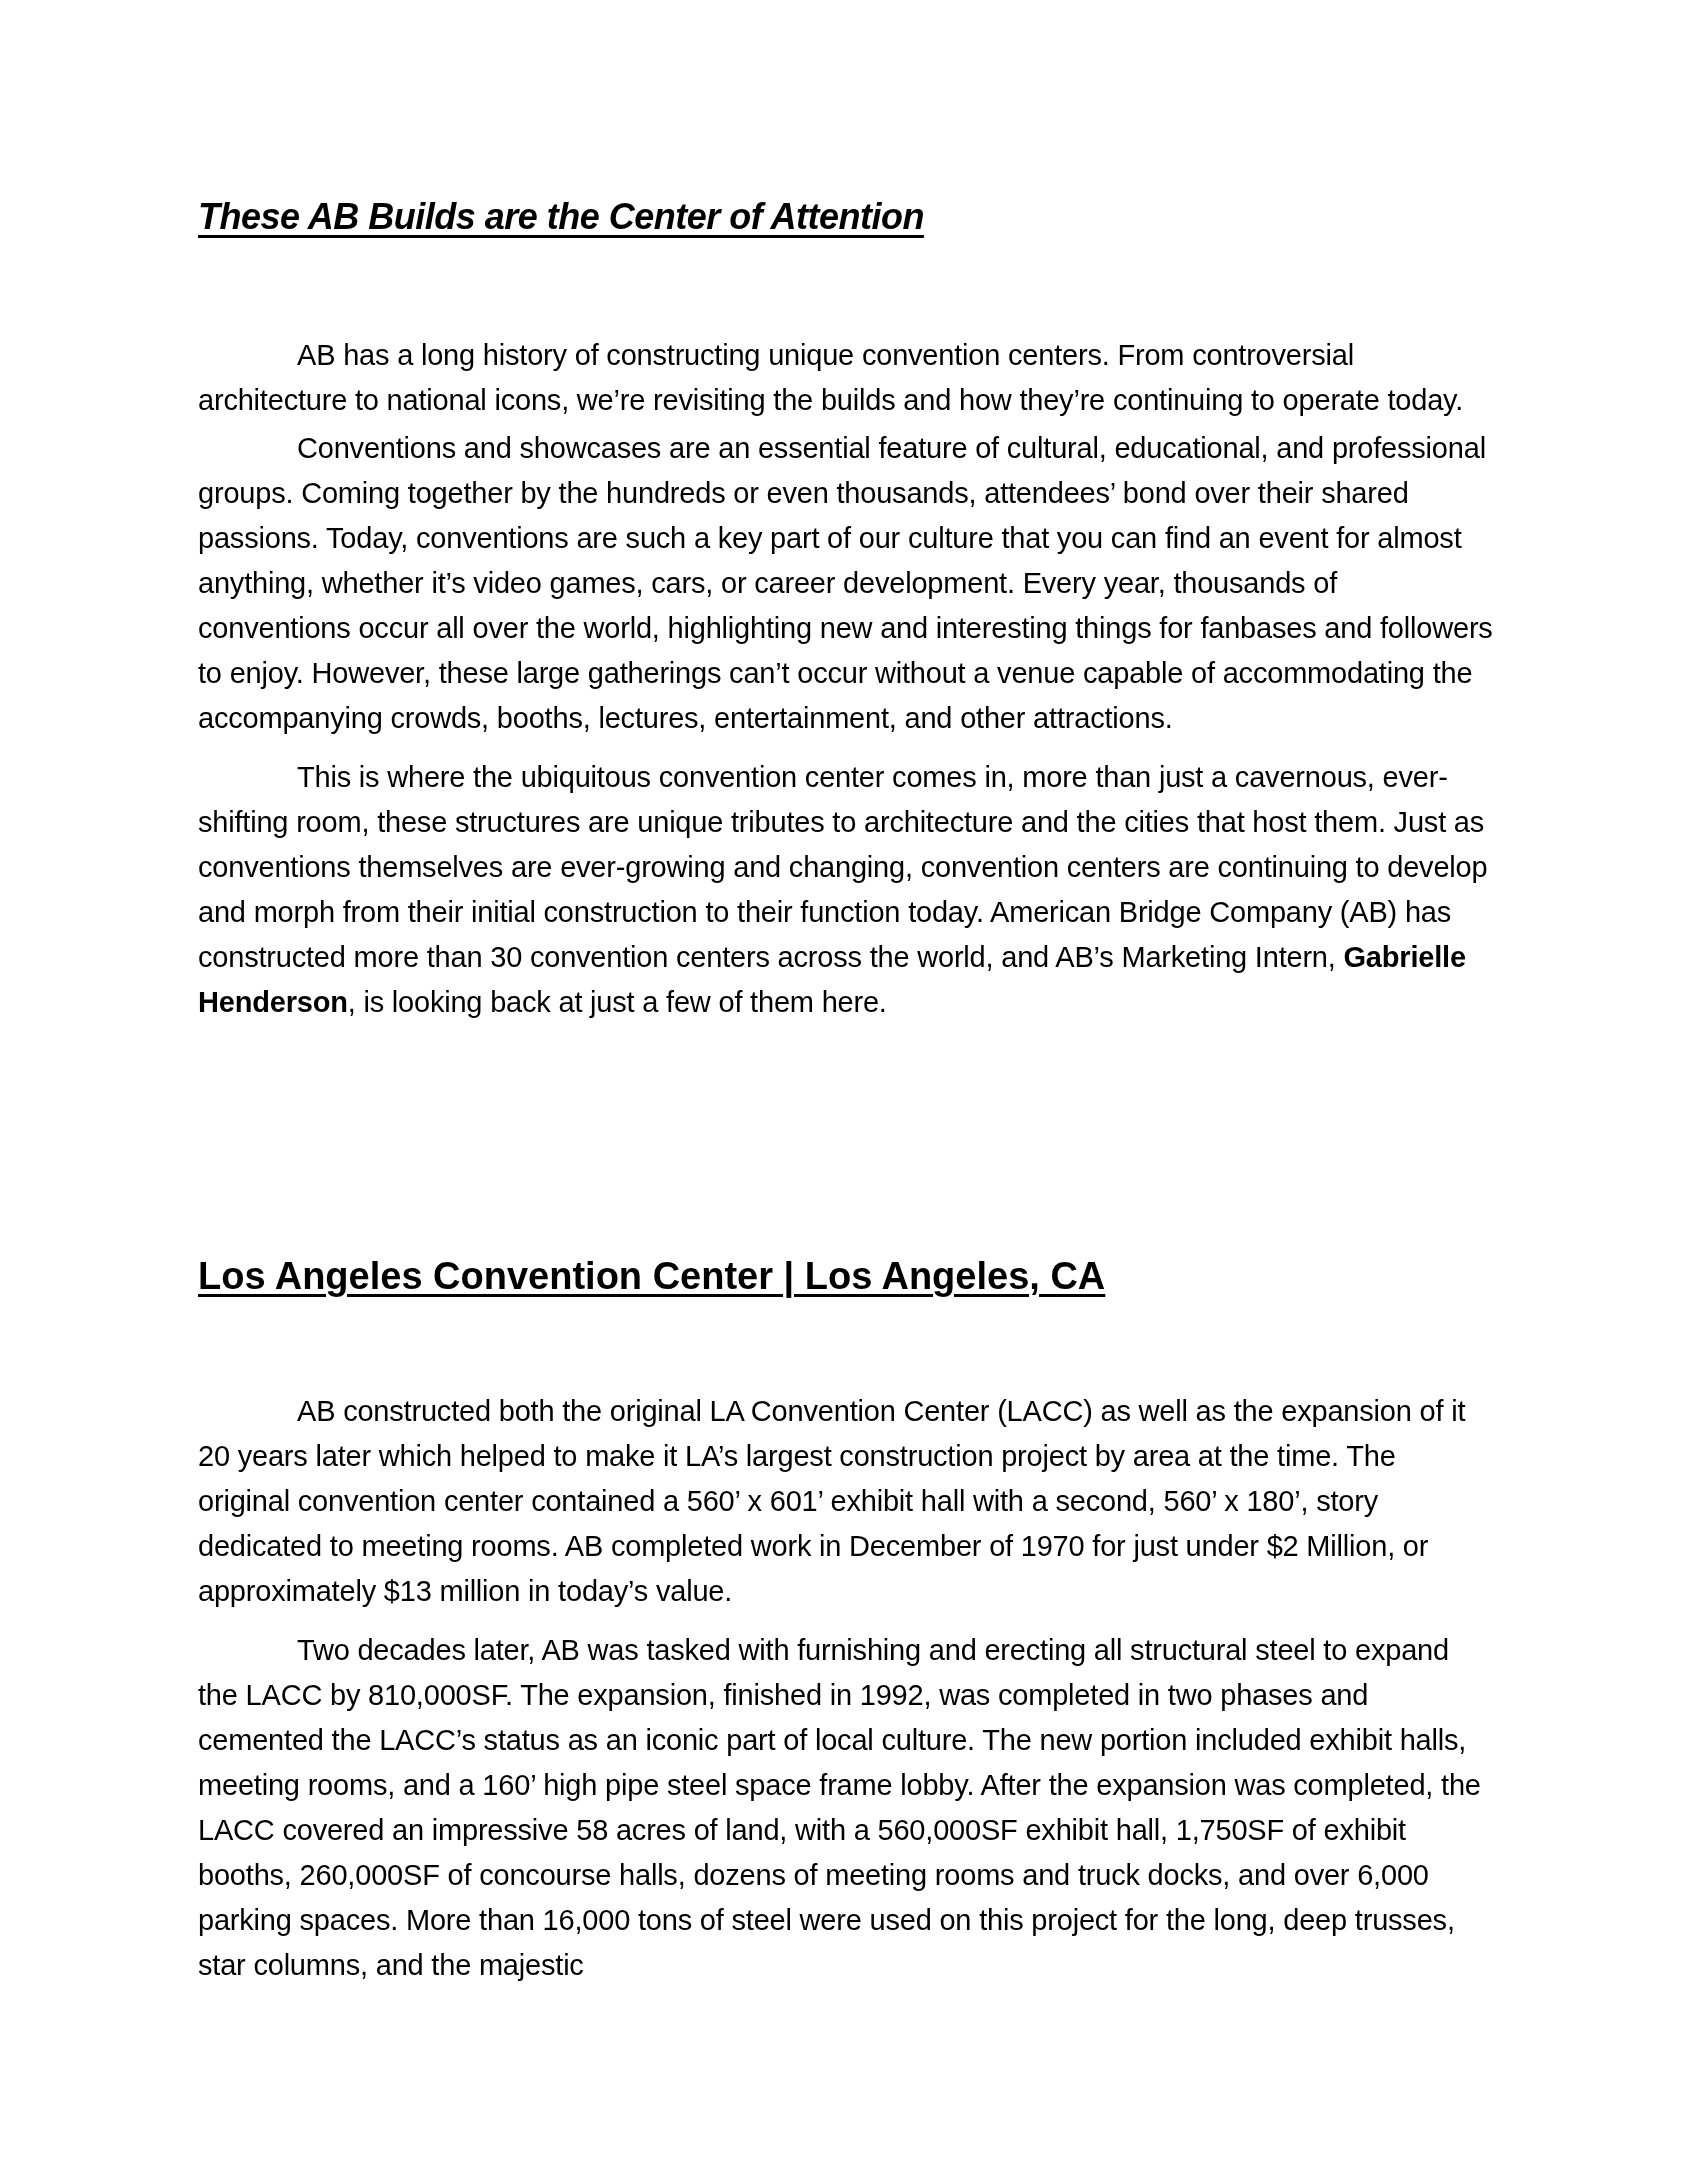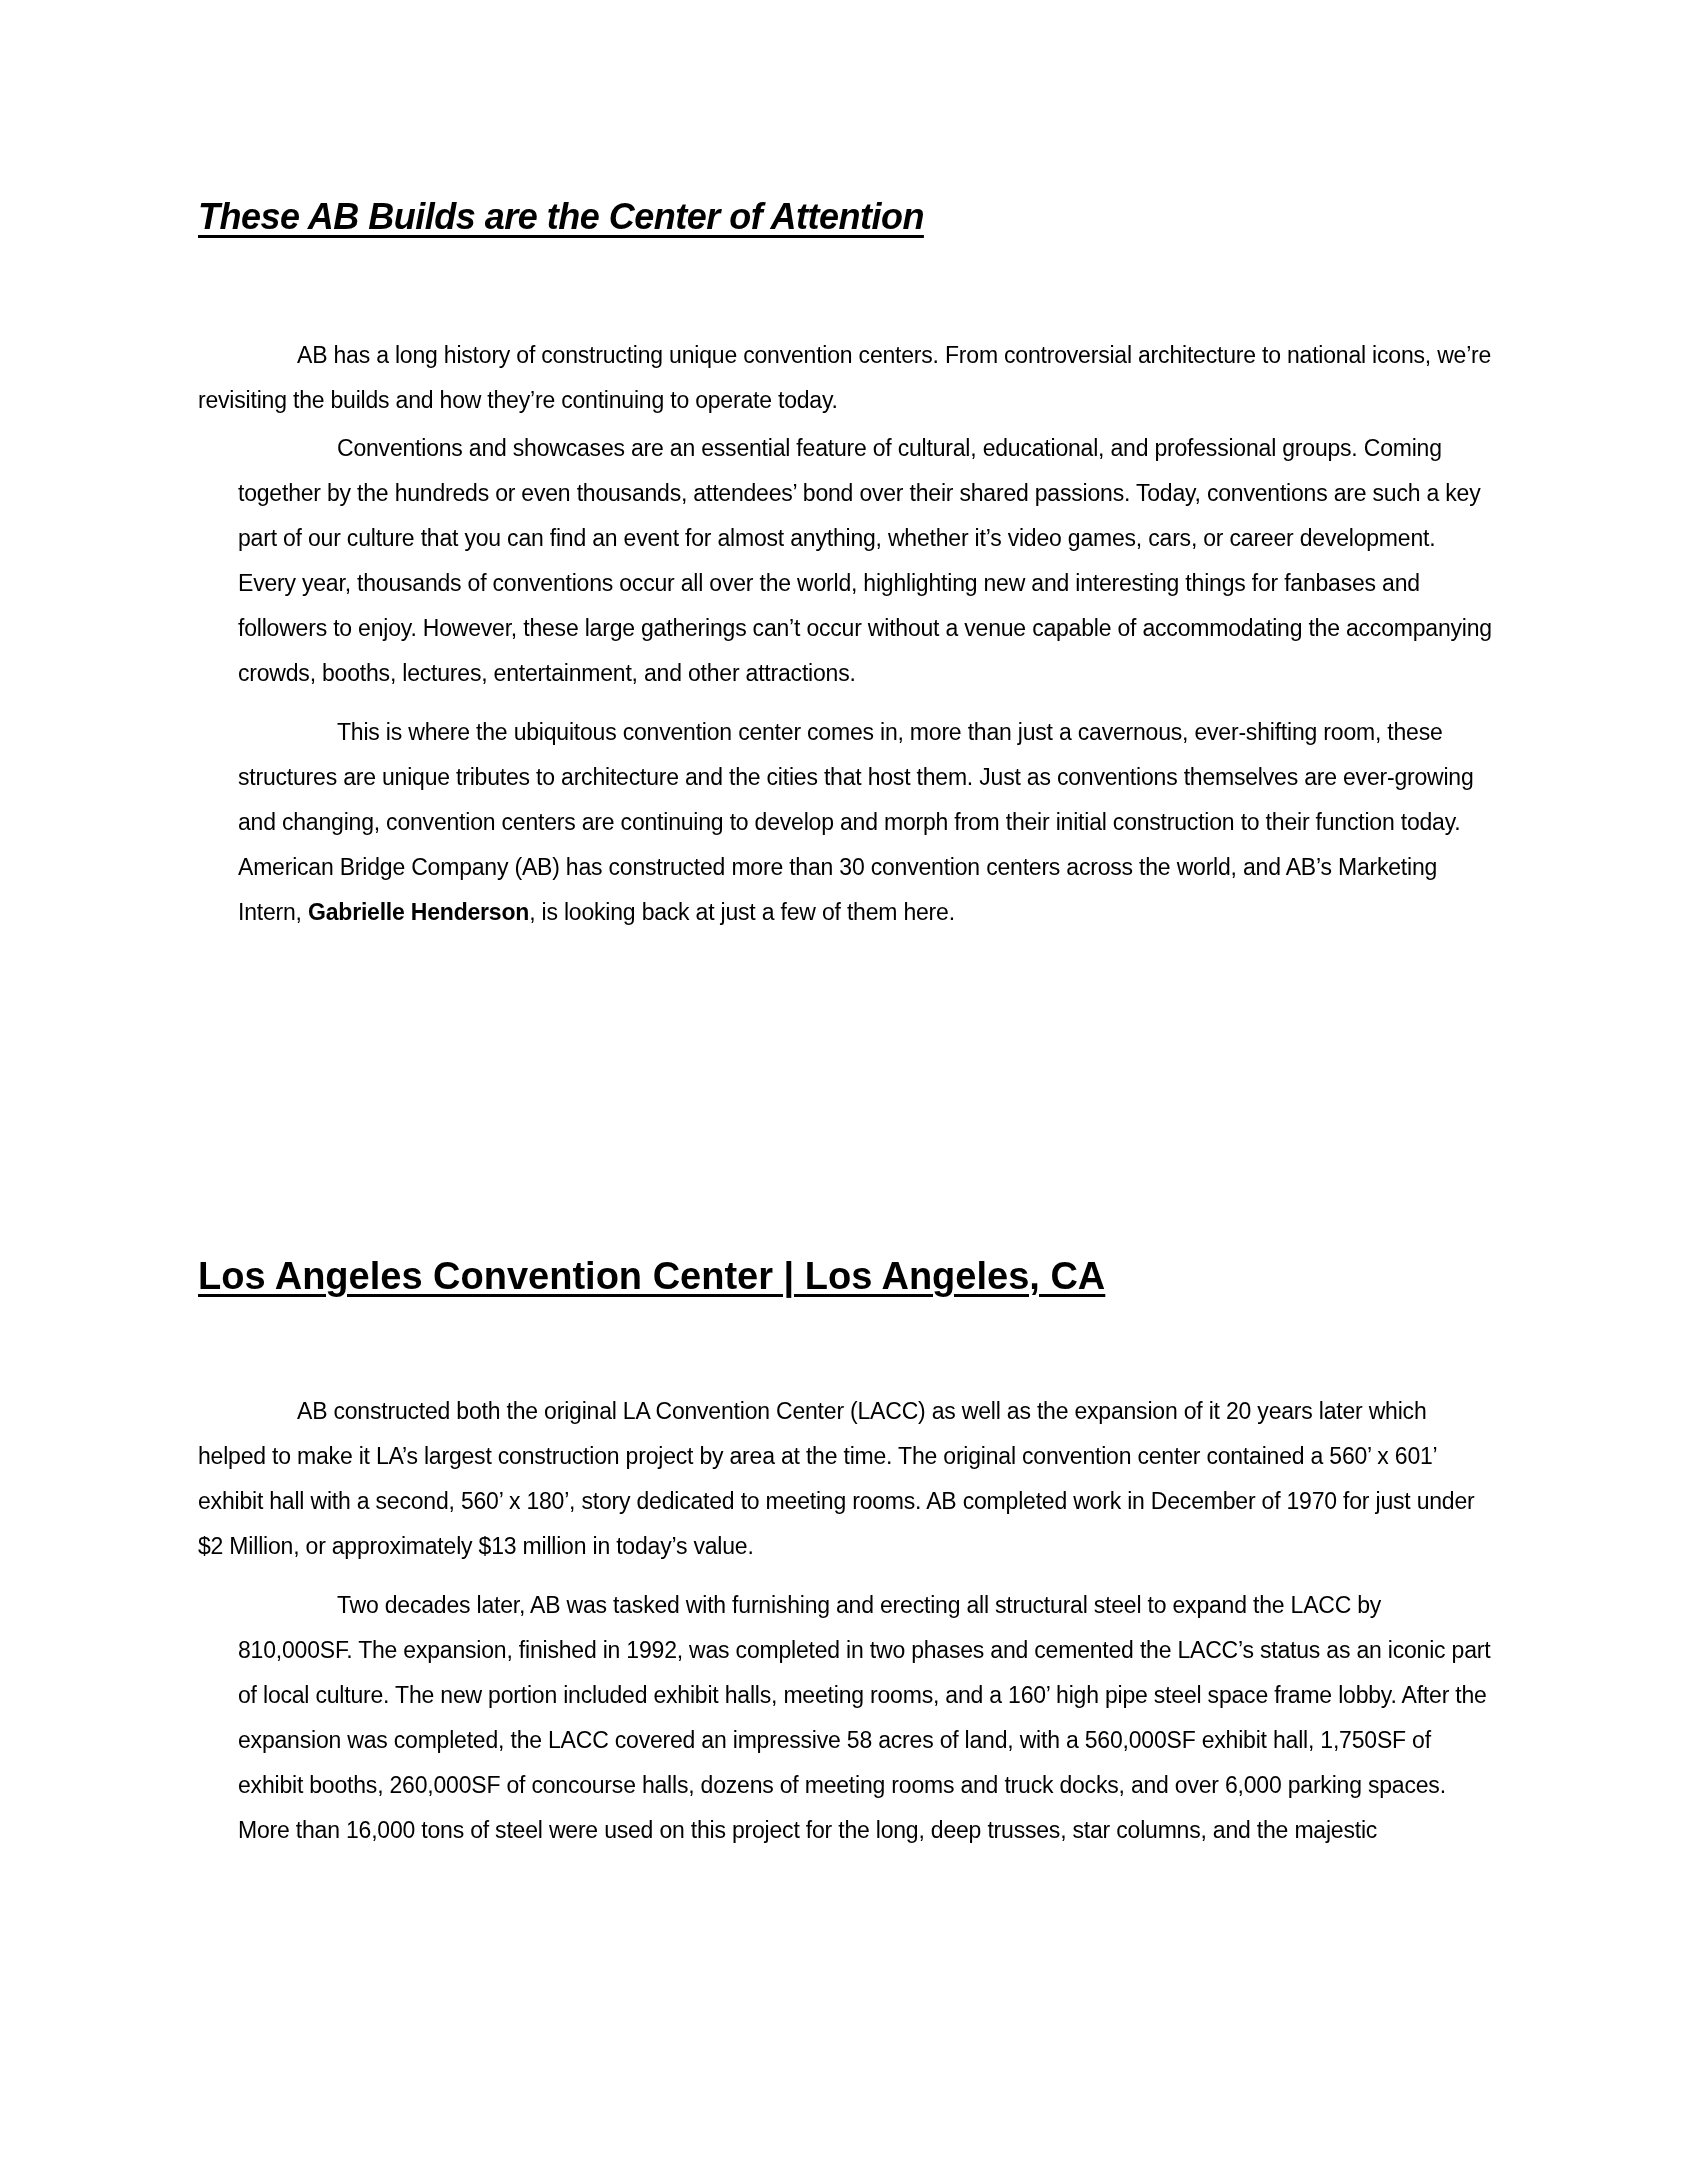--- a/index.html
+++ b/index.html
@@ -35,29 +35,28 @@
     letter-spacing: -0.5px;
     white-space: nowrap;
   }
   .body-block {
     position: absolute;
     left: 0;
     width: 1297px;
   }
   .para {
     margin: 0;
-    font-size: 23px;
+    font-size: 29px;
     line-height: 45px;
     text-indent: 99px;
     letter-spacing: -0.2px;
     word-spacing: 0px;
   }
   .para + .para {
     margin-top: 14px;
-    margin-left: 40px;
   }
   .section-heading {
     position: absolute;
     left: 0;
     top: 1255px;
     margin: 0;
     font-size: 38px;
     font-weight: bold;
     text-decoration: underline;
     text-decoration-thickness: 3px;

